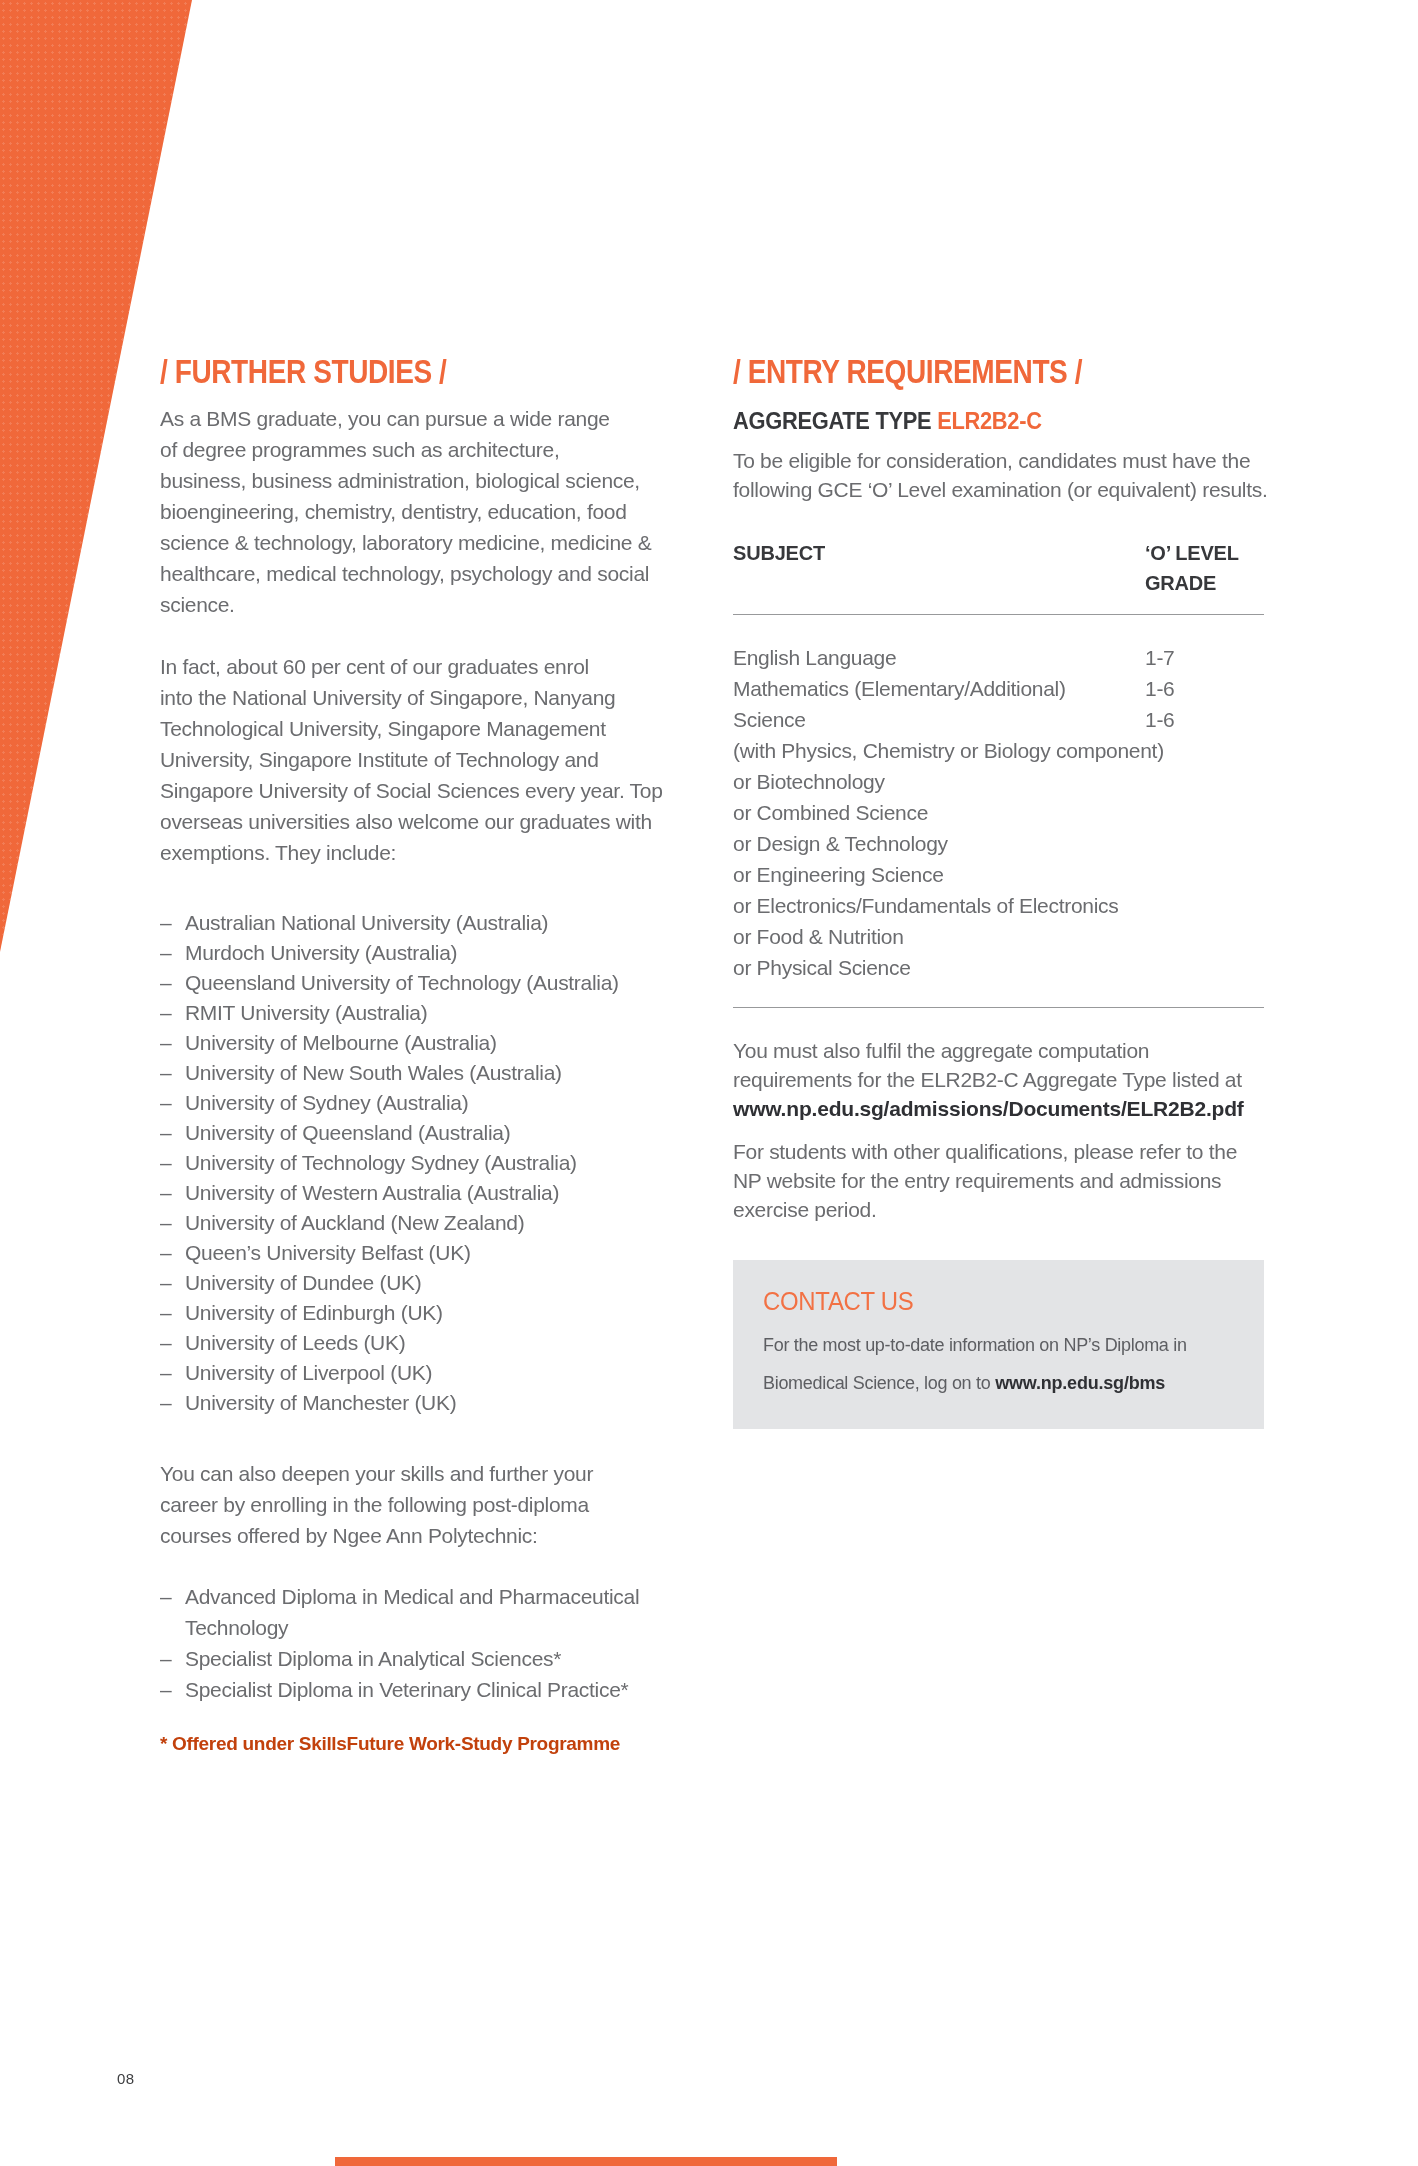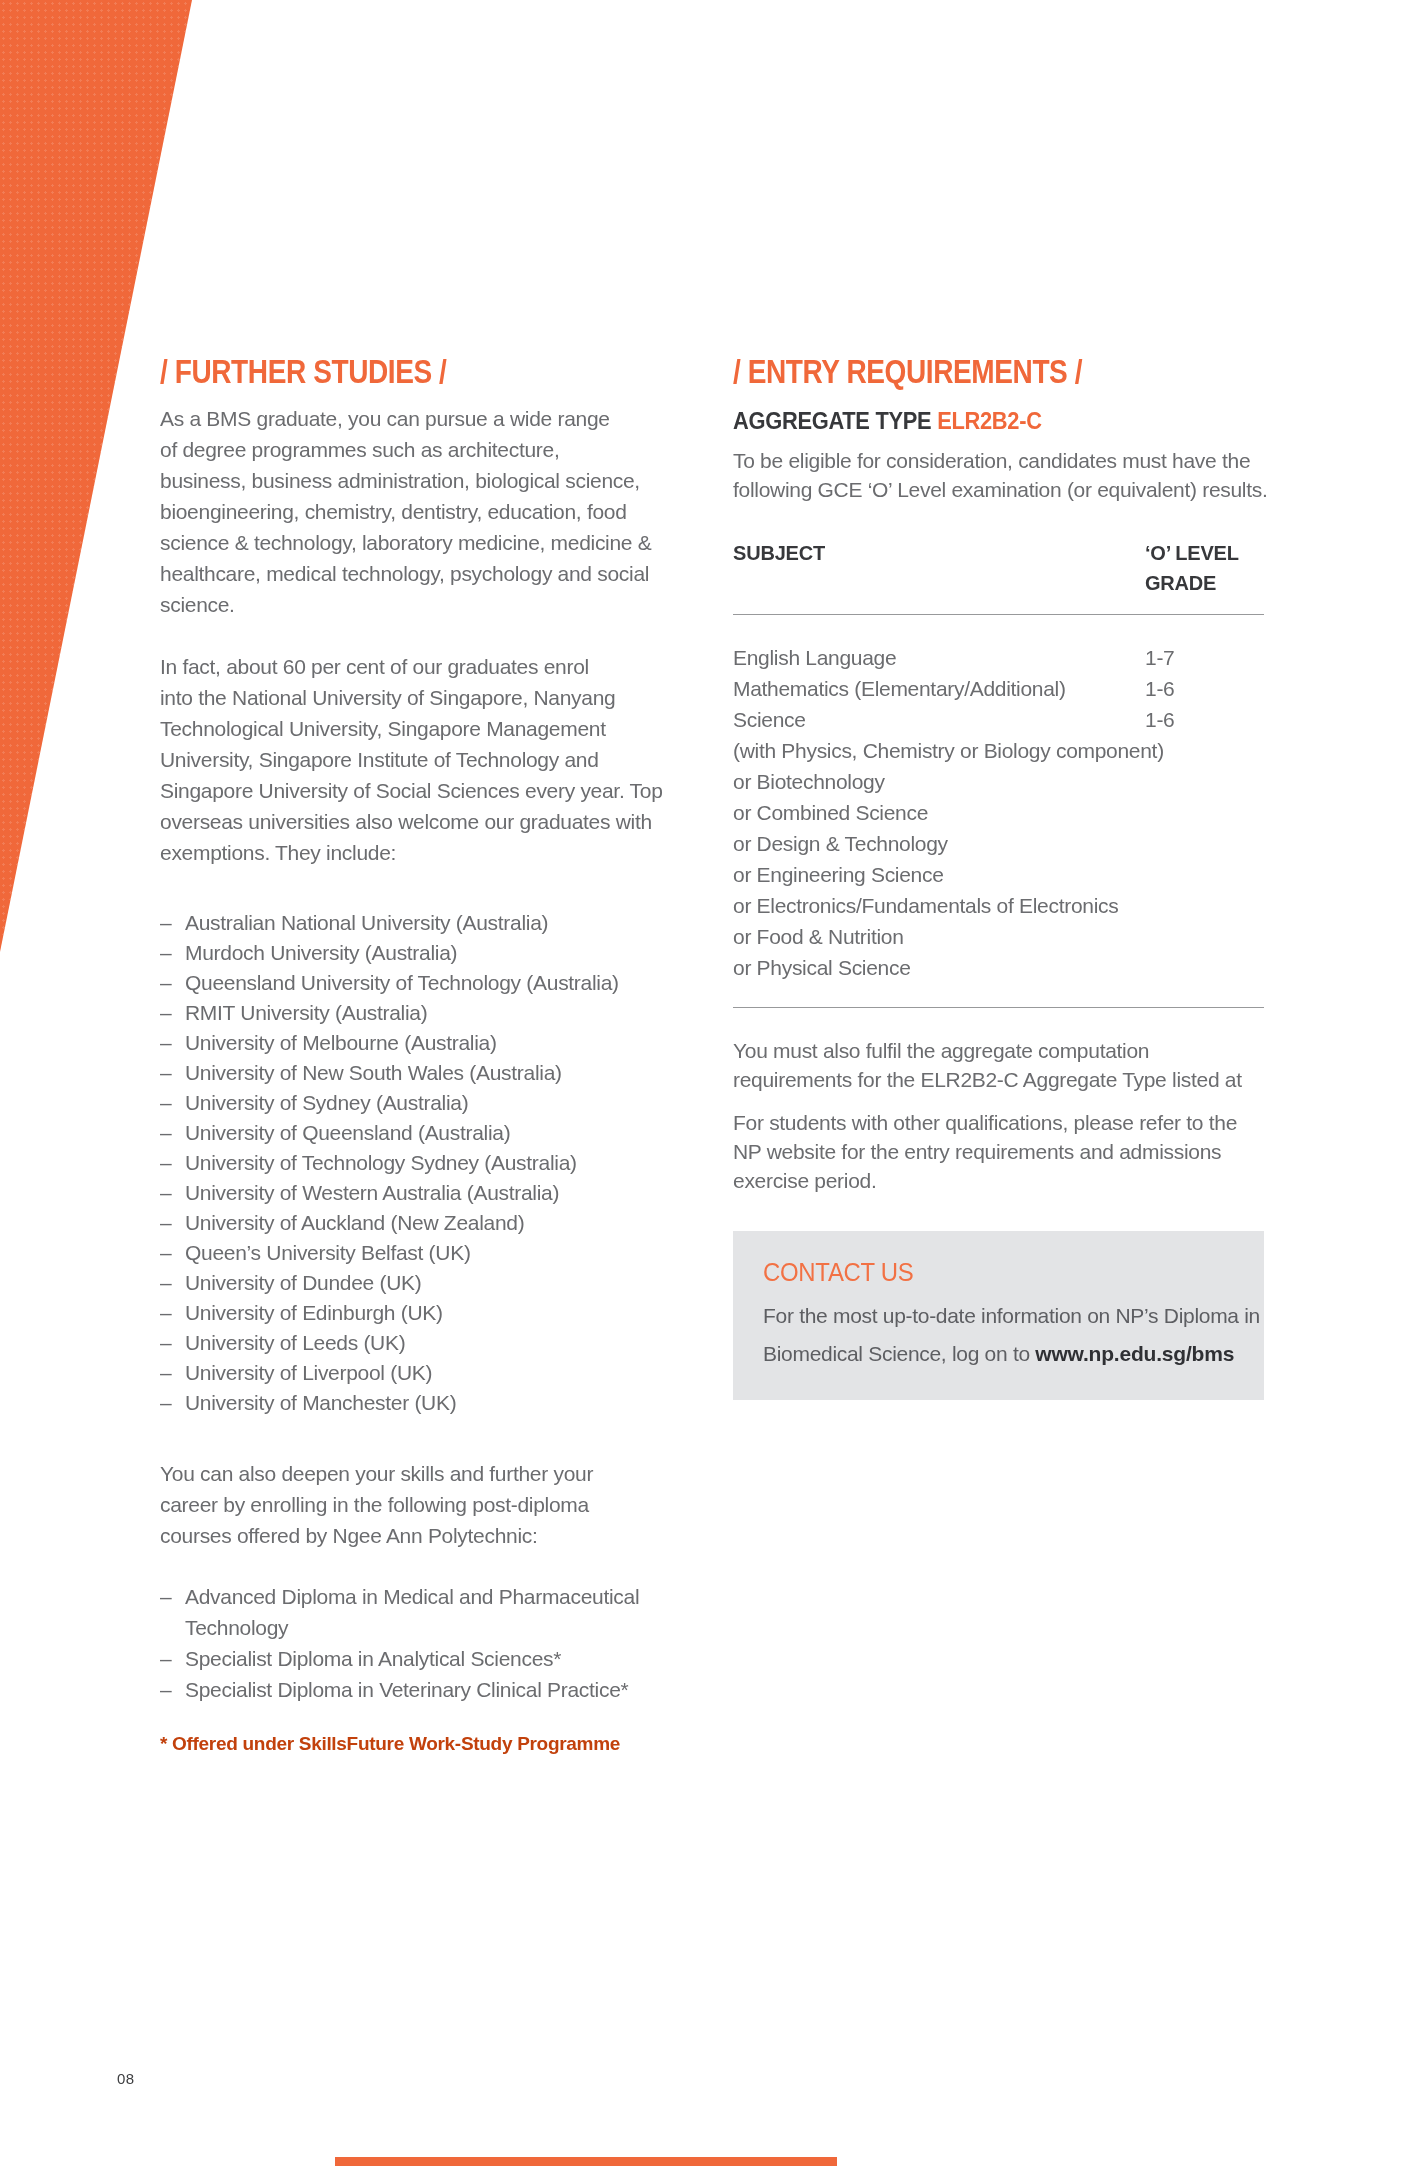--- a/index.html
+++ b/index.html
@@ -61,21 +61,21 @@
 
   .contact-box{
     margin-top:36px;width:531px;height:169px;background:#E3E4E6;
     box-sizing:border-box;padding:26px 0 16px 30px;
   }
   .contact-heading{
     font-size:26px;line-height:30px;font-weight:400;color:#F27144;
     white-space:nowrap;transform:scaleX(.92);transform-origin:0 50%;
   }
   .contact-body{margin-top:10px;color:#5D5E62;}
-  .contact-body > div{line-height:38px;white-space:nowrap;font-size:21px;}
+  .contact-body > div{line-height:38px;white-space:nowrap;font-size:18px;}
 
   .page-number{position:absolute;left:117px;top:2070px;font-size:15px;color:#3E3F41;letter-spacing:.5px;}
   .bottom-bar{position:absolute;left:335px;top:2157px;width:502px;height:9px;background:#F0683A;}
 </style>
 </head>
 <body>
 
 <div class="corner-wedge"></div>
 
 <section class="col col-left">
@@ -188,20 +188,21 @@
         <div>or Food &amp; Nutrition</div>
         <div>or Physical Science</div>
       </div>
   </div>
 
   <hr class="rule rule2">
 
   <div class="para-r mt28">
     <div>You must also fulfil the aggregate computation</div>
     <div>requirements for the ELR2B2-C Aggregate Type listed at</div>
+    <div class="bold-link">www.np.edu.sg/admissions/Documents/ELR2B2.pdf</div>
   </div>
 
   <div class="para-r mt14">
       <div>For students with other qualifications, please refer to the</div>
       <div>NP website for the entry requirements and admissions</div>
       <div>exercise period.</div>
     </div>
 
   <div class="contact-box">
     <div class="contact-heading">CONTACT US</div>

